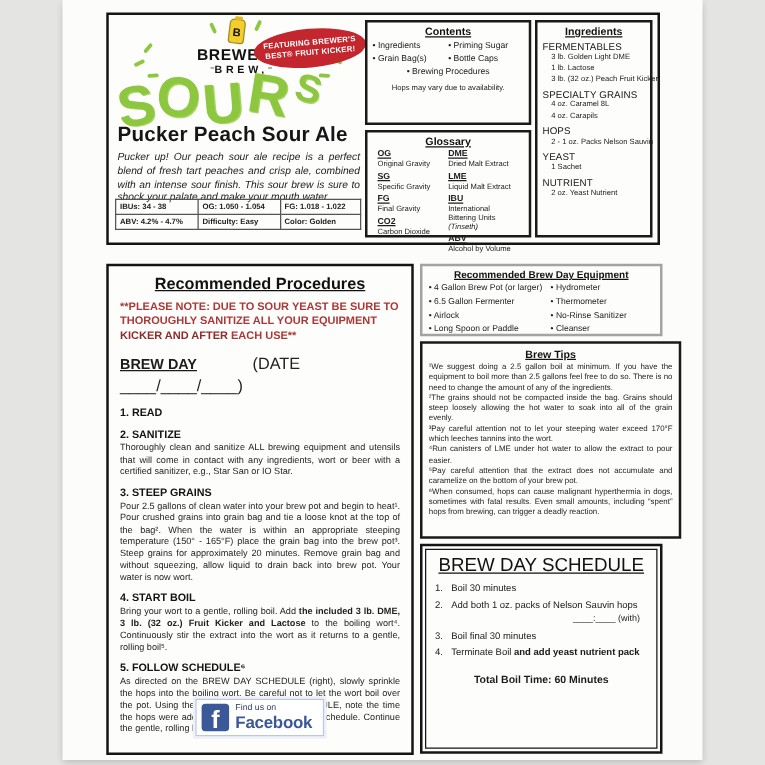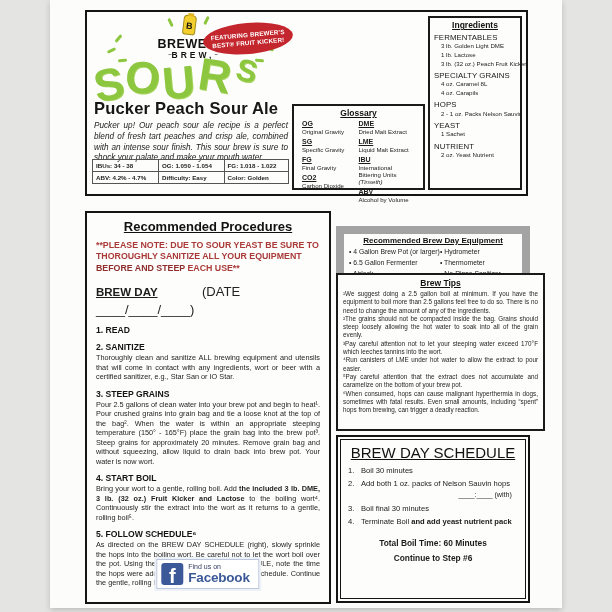--- a/index.html
+++ b/index.html
@@ -4,21 +4,21 @@
 <style>
   * { margin:0; padding:0; box-sizing:border-box; }
   html,body { width:612px; height:612px; }
   body { background:#e4e4e2; font-family:"Liberation Sans","DejaVu Sans",sans-serif; color:#1c1c1c; }
   .stage { position:relative; width:612px; height:612px; overflow:hidden; }
   .paper { position:absolute; left:50px; top:0; width:512px; height:608px; background:#fcfcfa; box-shadow:0 2px 6px rgba(0,0,0,.18); }
 
   .box { position:absolute; background:#fdfdfc; }
   .top-box { left:35px; top:10px; width:443px; height:186px; border:2px solid #141414; }
   .proc-box { left:35px; top:211px; width:246px; height:393px; border:2px solid #141414; padding:6px 9px; }
-  .equip-box { left:286px; top:226px; width:194px; height:58px; border:8px solid #a3a3a3; padding:2px 5px; }
+  .equip-box { left:286px; top:211px; width:194px; height:58px; border:2px solid #a3a3a3; padding:2px 5px; }
   .tips-box { left:286px; top:273px; width:209px; height:158px; border:2px solid #1a1a1a; padding:3px 5px; }
   .sched-outer { left:286px; top:435px; width:194px; height:168px; border:2px solid #141414; padding:2px; }
   .sched-inner { border:1px solid #141414; width:100%; height:100%; padding:4px 7px; }
 
   
   .logo-area { position:absolute; left:6px; top:2px; width:200px; height:84px; }
   .bottle { position:absolute; left:90px; top:1px; width:13px; height:20px; background:#f2cf2e; border:1px solid #a08a1a; border-radius:4px 4px 3px 3px; transform:rotate(7deg); color:#14140a; font-size:9px; font-weight:bold; text-align:center; line-height:20px; }
   .bottle::before { content:""; position:absolute; left:3px; top:-3px; width:6px; height:3px; background:#e0b722; border-radius:1px; }
   .brand1 { position:absolute; left:35px; top:23px; width:130px; text-align:center; font-size:12.5px; font-weight:bold; letter-spacing:.5px; color:#111; }
   .brand2 { position:absolute; left:35px; top:36px; width:130px; text-align:center; font-size:8.5px; font-weight:bold; letter-spacing:3px; color:#111; }
@@ -132,20 +132,33 @@
           <td>FG: 1.018 - 1.022</td>
         </tr>
         <tr>
           <td>ABV: 4.2% - 4.7%</td>
           <td>Difficulty: Easy</td>
           <td>Color: Golden</td>
         </tr>
       </tbody>
         </table>
 
+      <div class="contents-box">
+        <div class="panel-head">Contents</div>
+        <div class="c-row">
+          <span class="ci">Ingredients</span>
+          <span class="ci">Priming Sugar</span>
+        </div>
+        <div class="c-row">
+          <span class="ci">Grain Bag(s)</span>
+          <span class="ci">Bottle Caps</span>
+        </div>
+        <div class="c-center">Brewing Procedures</div>
+        <div class="c-note">Hops may vary due to availability.</div>
+      </div>
 
       <div class="glossary-box">
         <div class="panel-head">Glossary</div>
         <div class="g-cols">
           <div class="g-col">
             <div class="g-entry">
                 <div class="g-term">OG</div>
                 <div class="g-def">Original Gravity</div>
               </div>
             <div class="g-entry">
@@ -195,21 +208,21 @@
         <div class="i-item">2 - 1 oz. Packs Nelson Sauvin</div>
         <div class="i-sec">YEAST</div>
         <div class="i-item">1 Sachet</div>
         <div class="i-sec">NUTRIENT</div>
         <div class="i-item">2 oz. Yeast Nutrient</div>
       </div>
     </div>
 
     <div class="box proc-box">
       <div class="proc-head">Recommended Procedures</div>
-      <div class="red-note"><span>**PLEASE NOTE: DUE TO SOUR YEAST BE SURE TO THOROUGHLY SANITIZE ALL YOUR EQUIPMENT </span><span class="xb">BEFORE AND STEEP</span><span> EACH USE**</span></div>
+      <div class="red-note"><span>**PLEASE NOTE: DUE TO SOUR YEAST BE SURE TO THOROUGHLY SANITIZE ALL YOUR EQUIPMENT </span><span class="xb">KICKER AND AFTER</span><span> EACH USE**</span></div>
 
       <div class="brewday-line">
         <span class="brewday-word">BREW DAY</span>
         <span class="date-label">(DATE ____/____/____)</span>
       </div>
 
       <div class="step">
         <div class="step-title">1.  READ</div>
       </div>
       <div class="step">
@@ -280,18 +293,17 @@
         <div class="s-time"><span>____:____</span><span> (with)</span></div>
         <div class="s-item">
           <span class="s-num">3.</span>
             <span class="s-text">Boil final 30 minutes</span>
         </div>
         <div class="s-item">
           <span class="s-num">4.</span>
             <span class="s-text"><span>Terminate Boil </span><b>and add yeast nutrient pack</b></span>
         </div>
         <div class="s-total">Total Boil Time: 60 Minutes</div>
-        <div class="s-cont">Continue to Step #6</div>
       </div>
     </div>
 
   </div>
 </div>
 
 </body></html>

